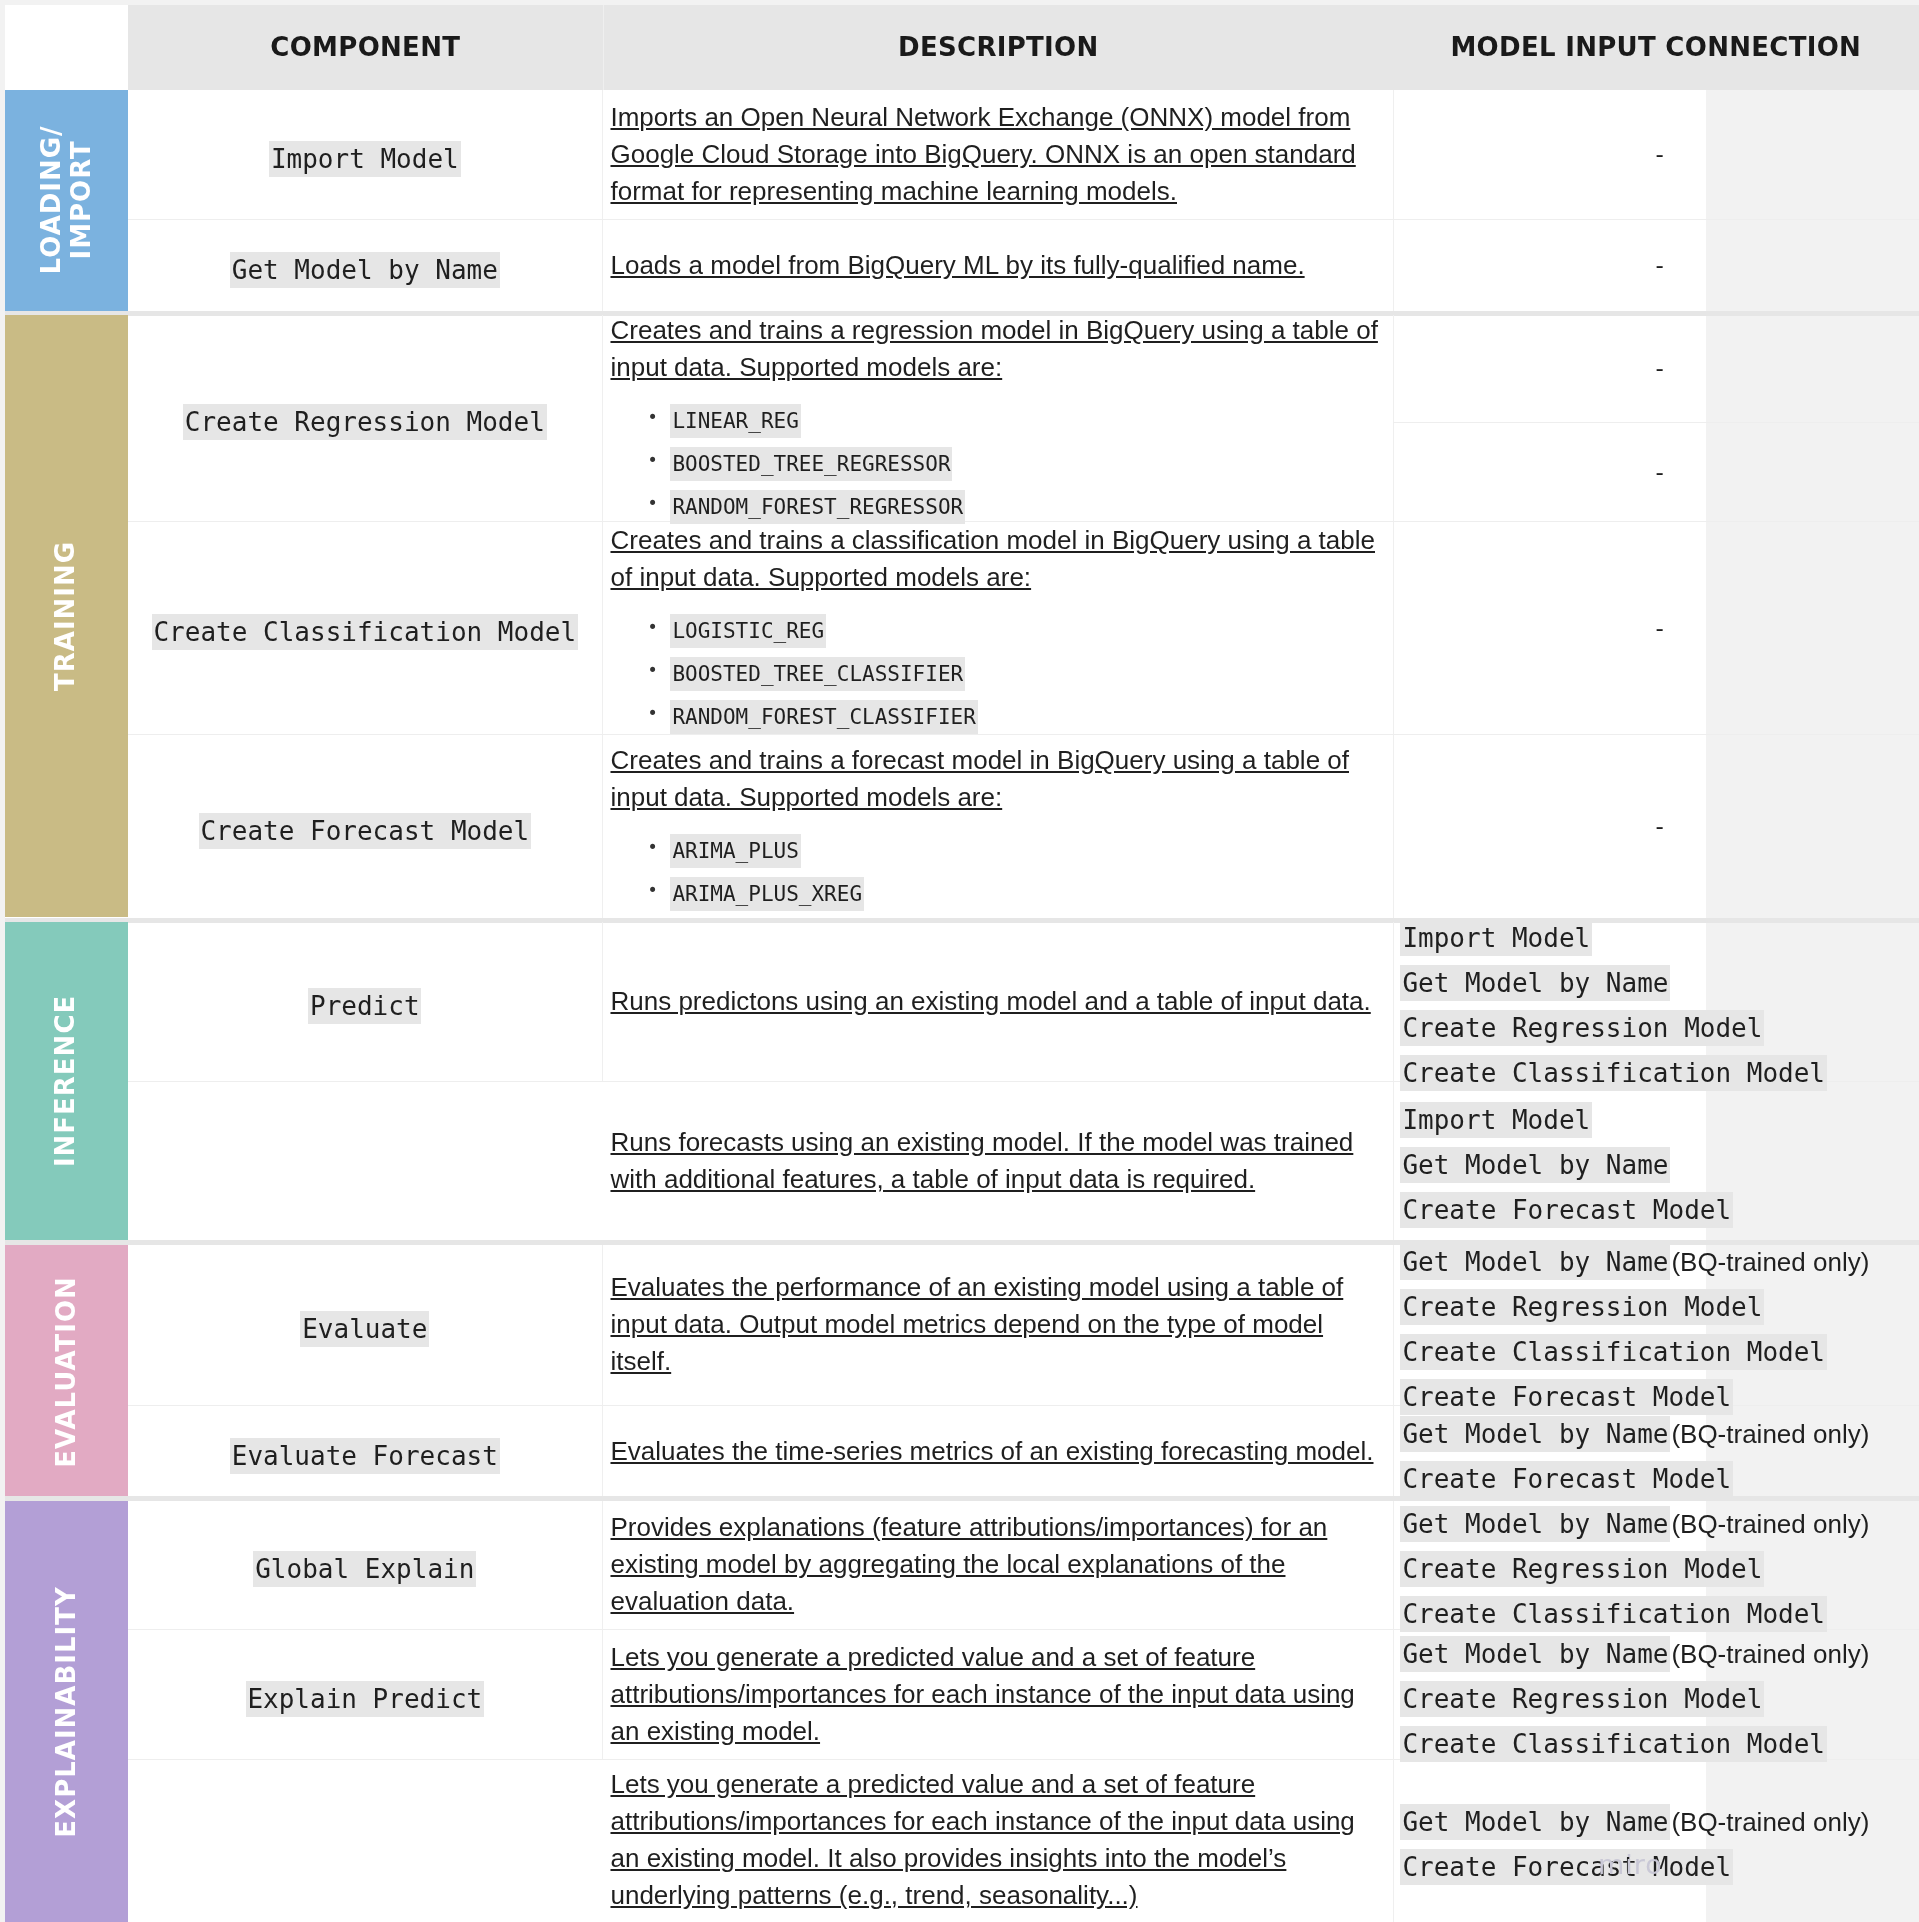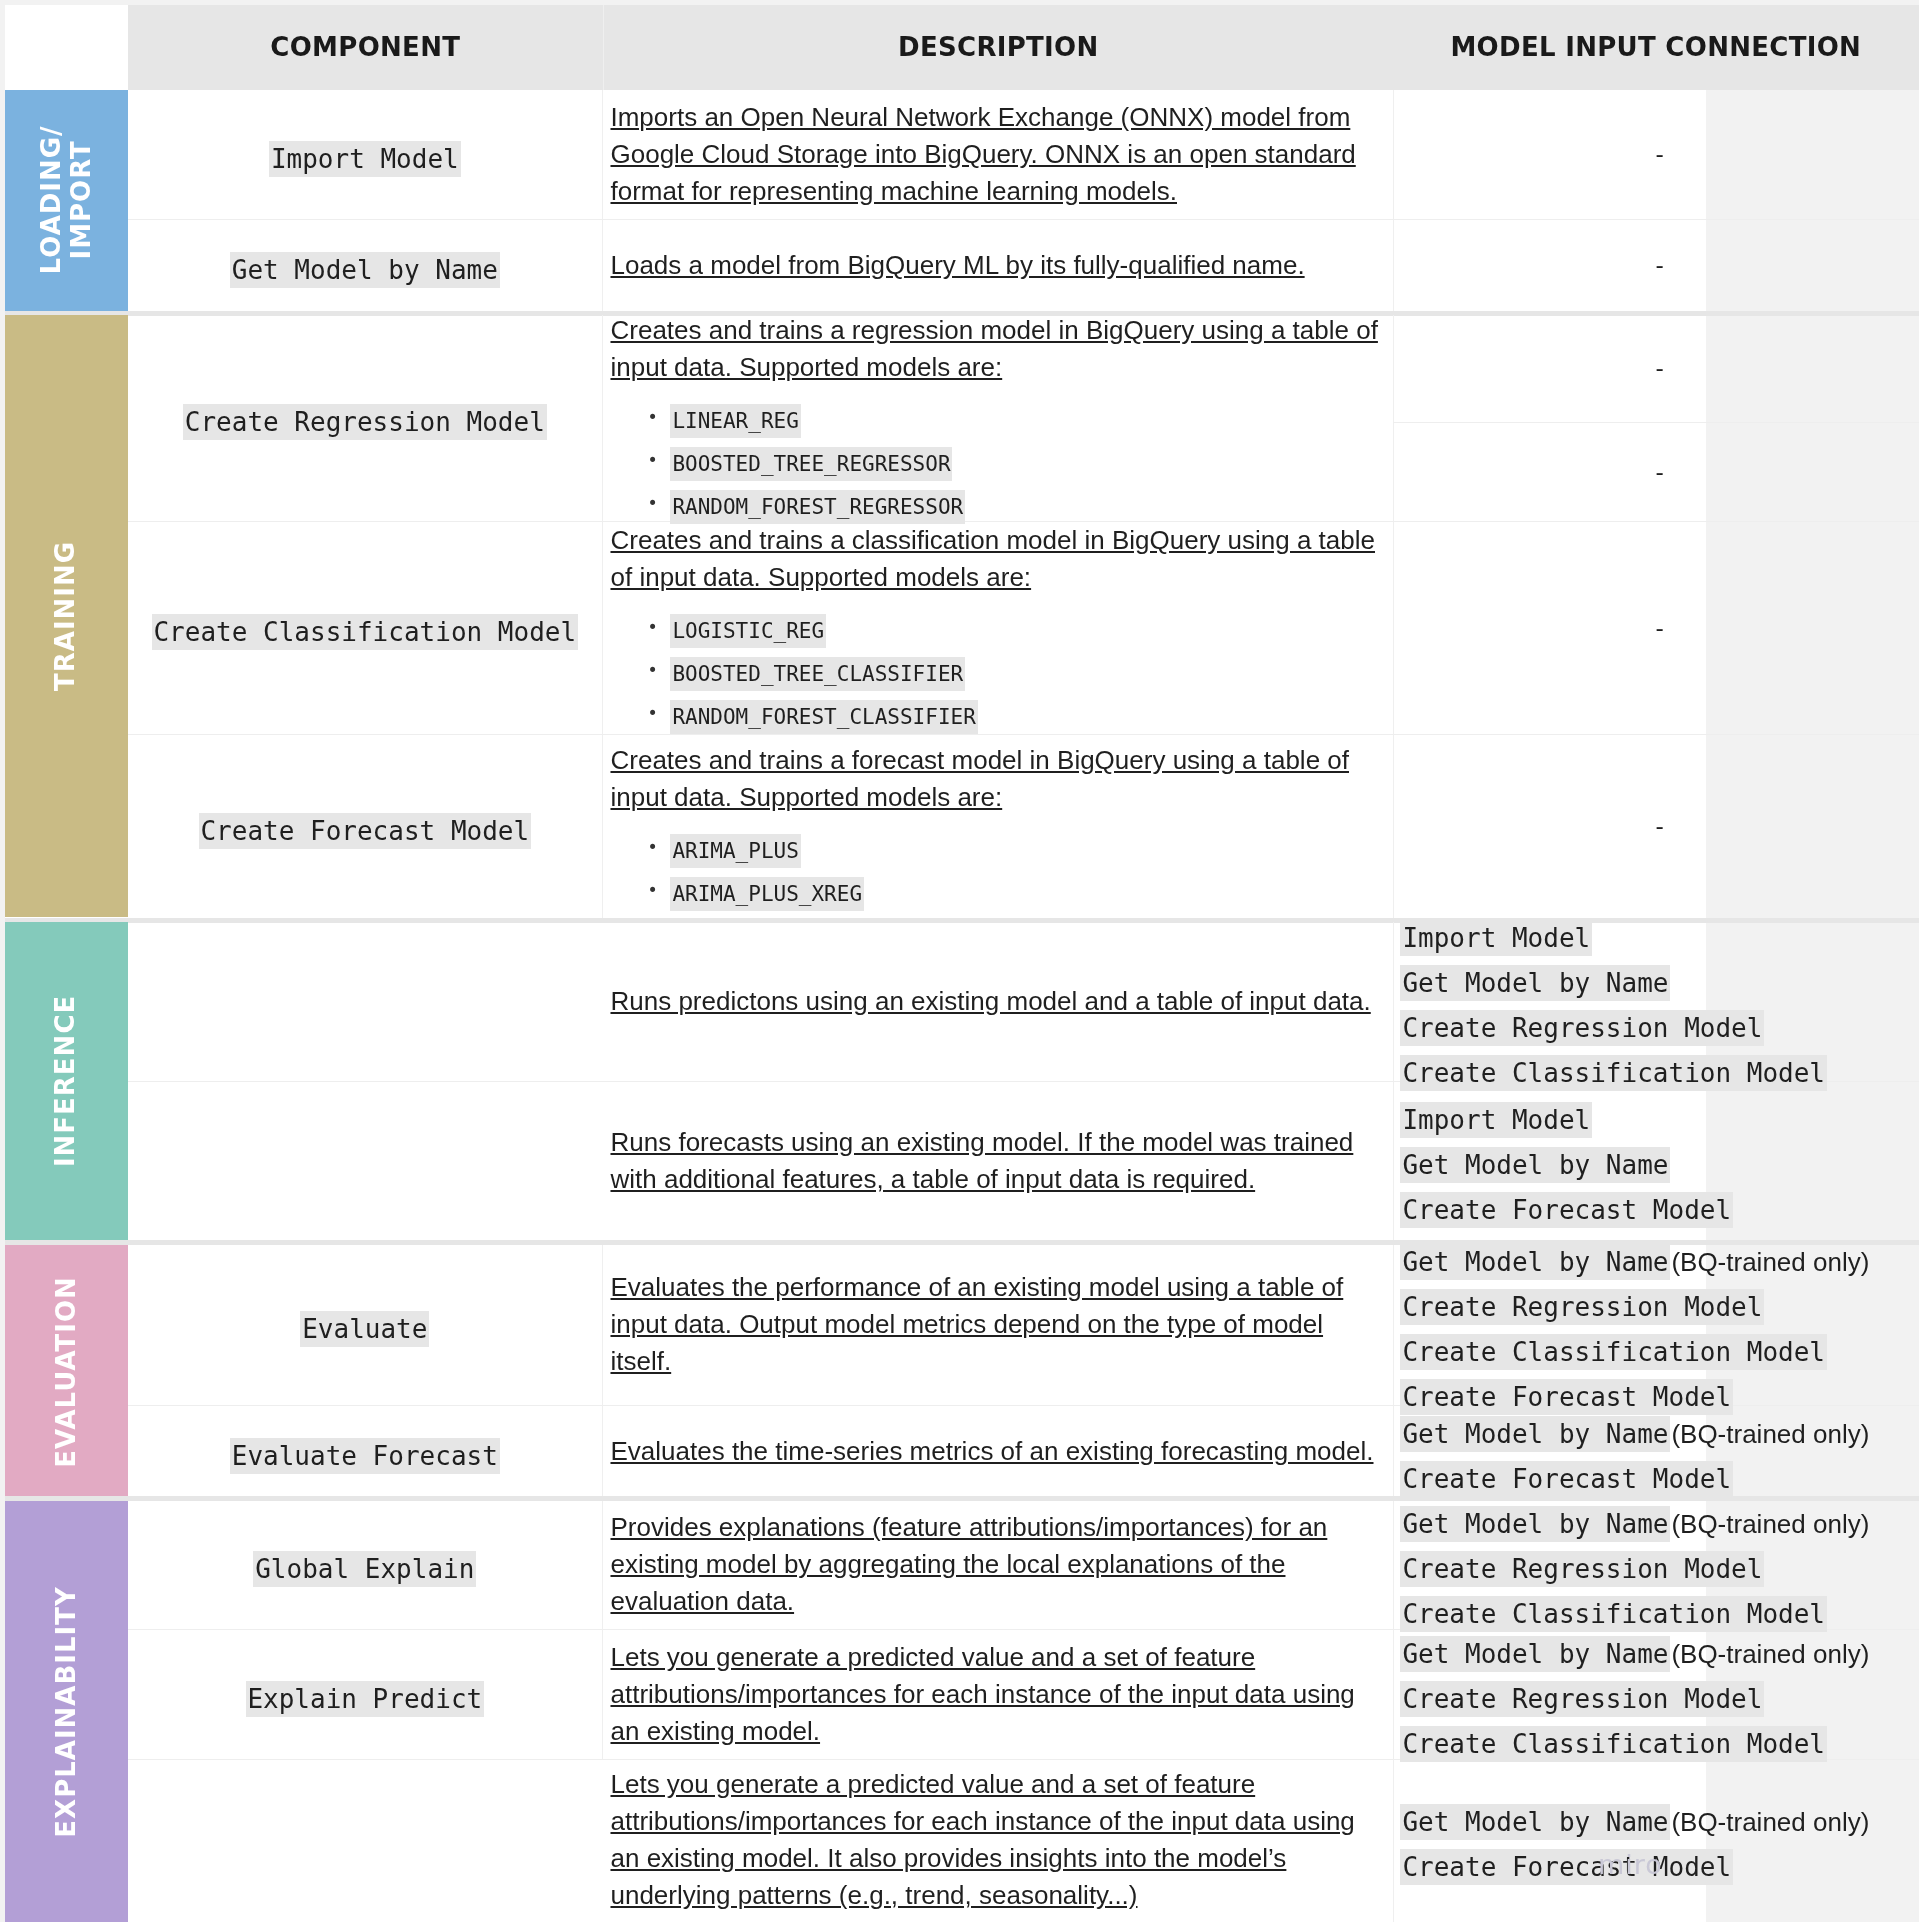--- a/index.html
+++ b/index.html
@@ -163,20 +163,23 @@
             <span class="dash">-</span>
           </div>
         </div>
       </div>
       <div class="group-sep" style="top: 913px;"></div>
       <div class="group" style="top: 917px; height: 318px;">
         <div class="cat" style="background: rgb(132, 202, 187);">
           <div class="cat-label">INFERENCE</div>
         </div>
         <div class="row" style="top: 0px; height: 160px;">
+          <div class="cell c-comp">
+            <span class="code comp-code">Predict</span>
+          </div>
           <div class="cell c-desc">
             <div class="desc-wrap">
               <div class="desc-text">Runs predictons using an existing model and a table of input data.</div>
             </div>
           </div>
           <div class="cell c-conn">
             <div class="conn-list">
               <div class="conn-item">
                 <span class="code">Import Model</span>
               </div>

